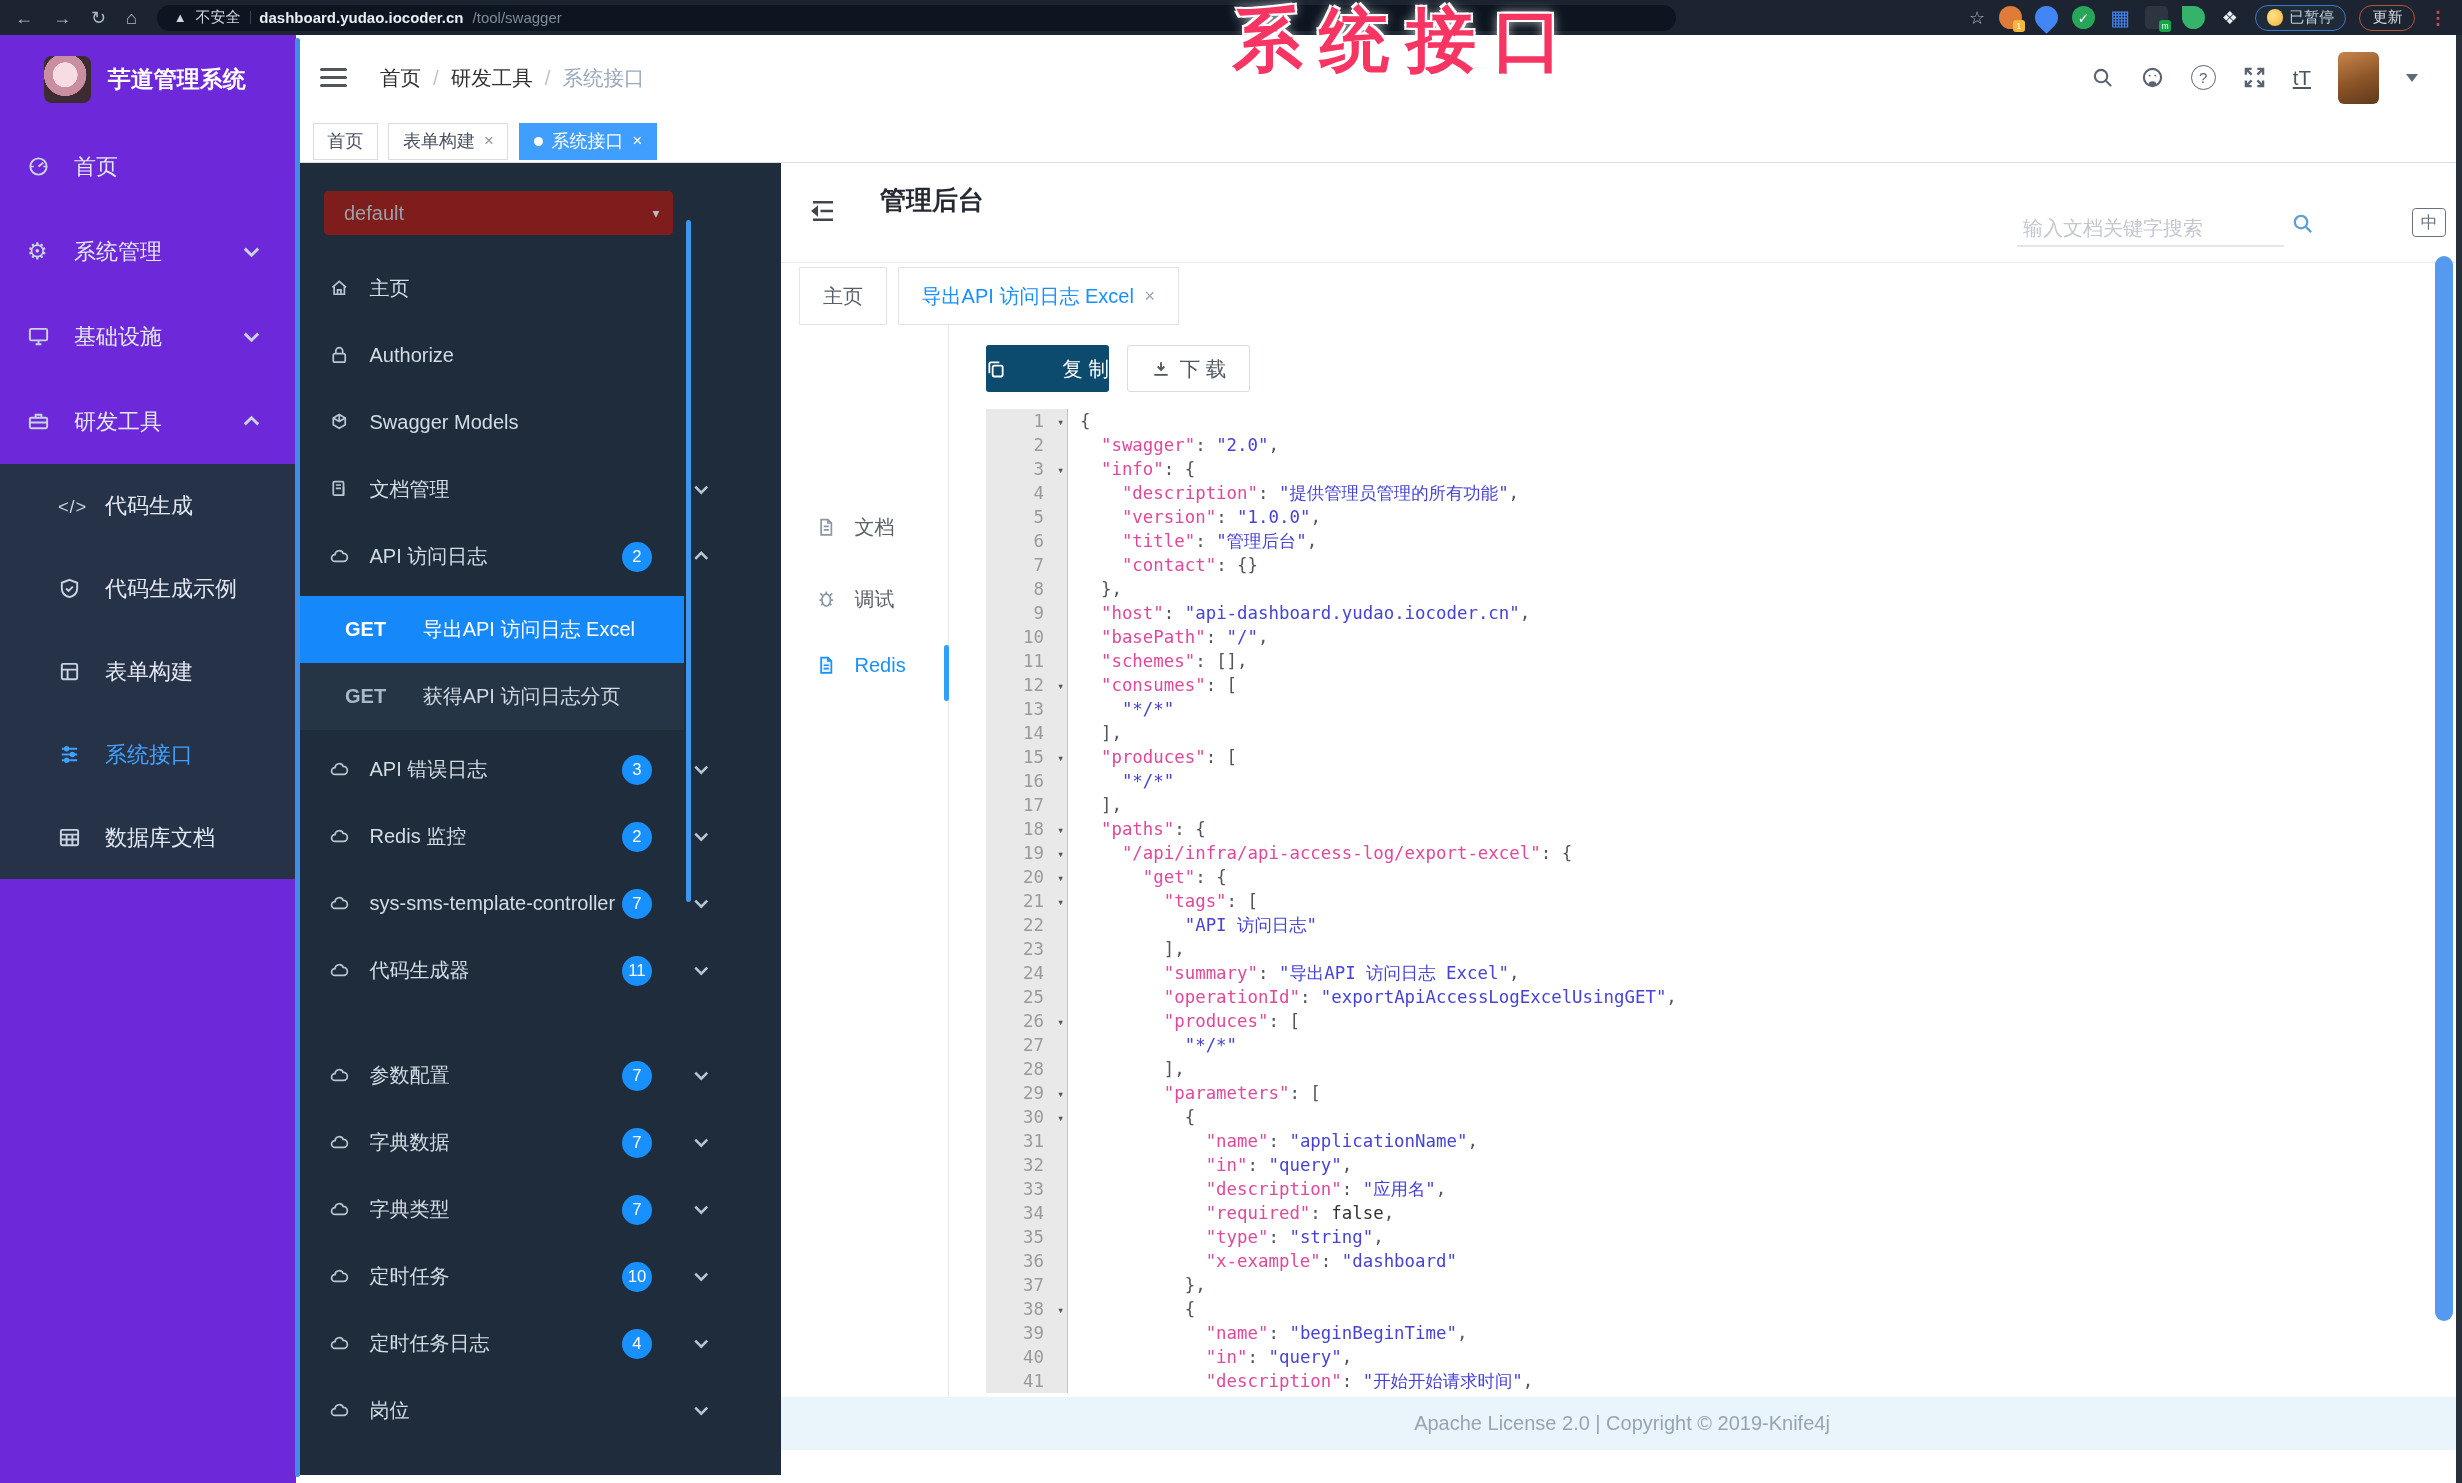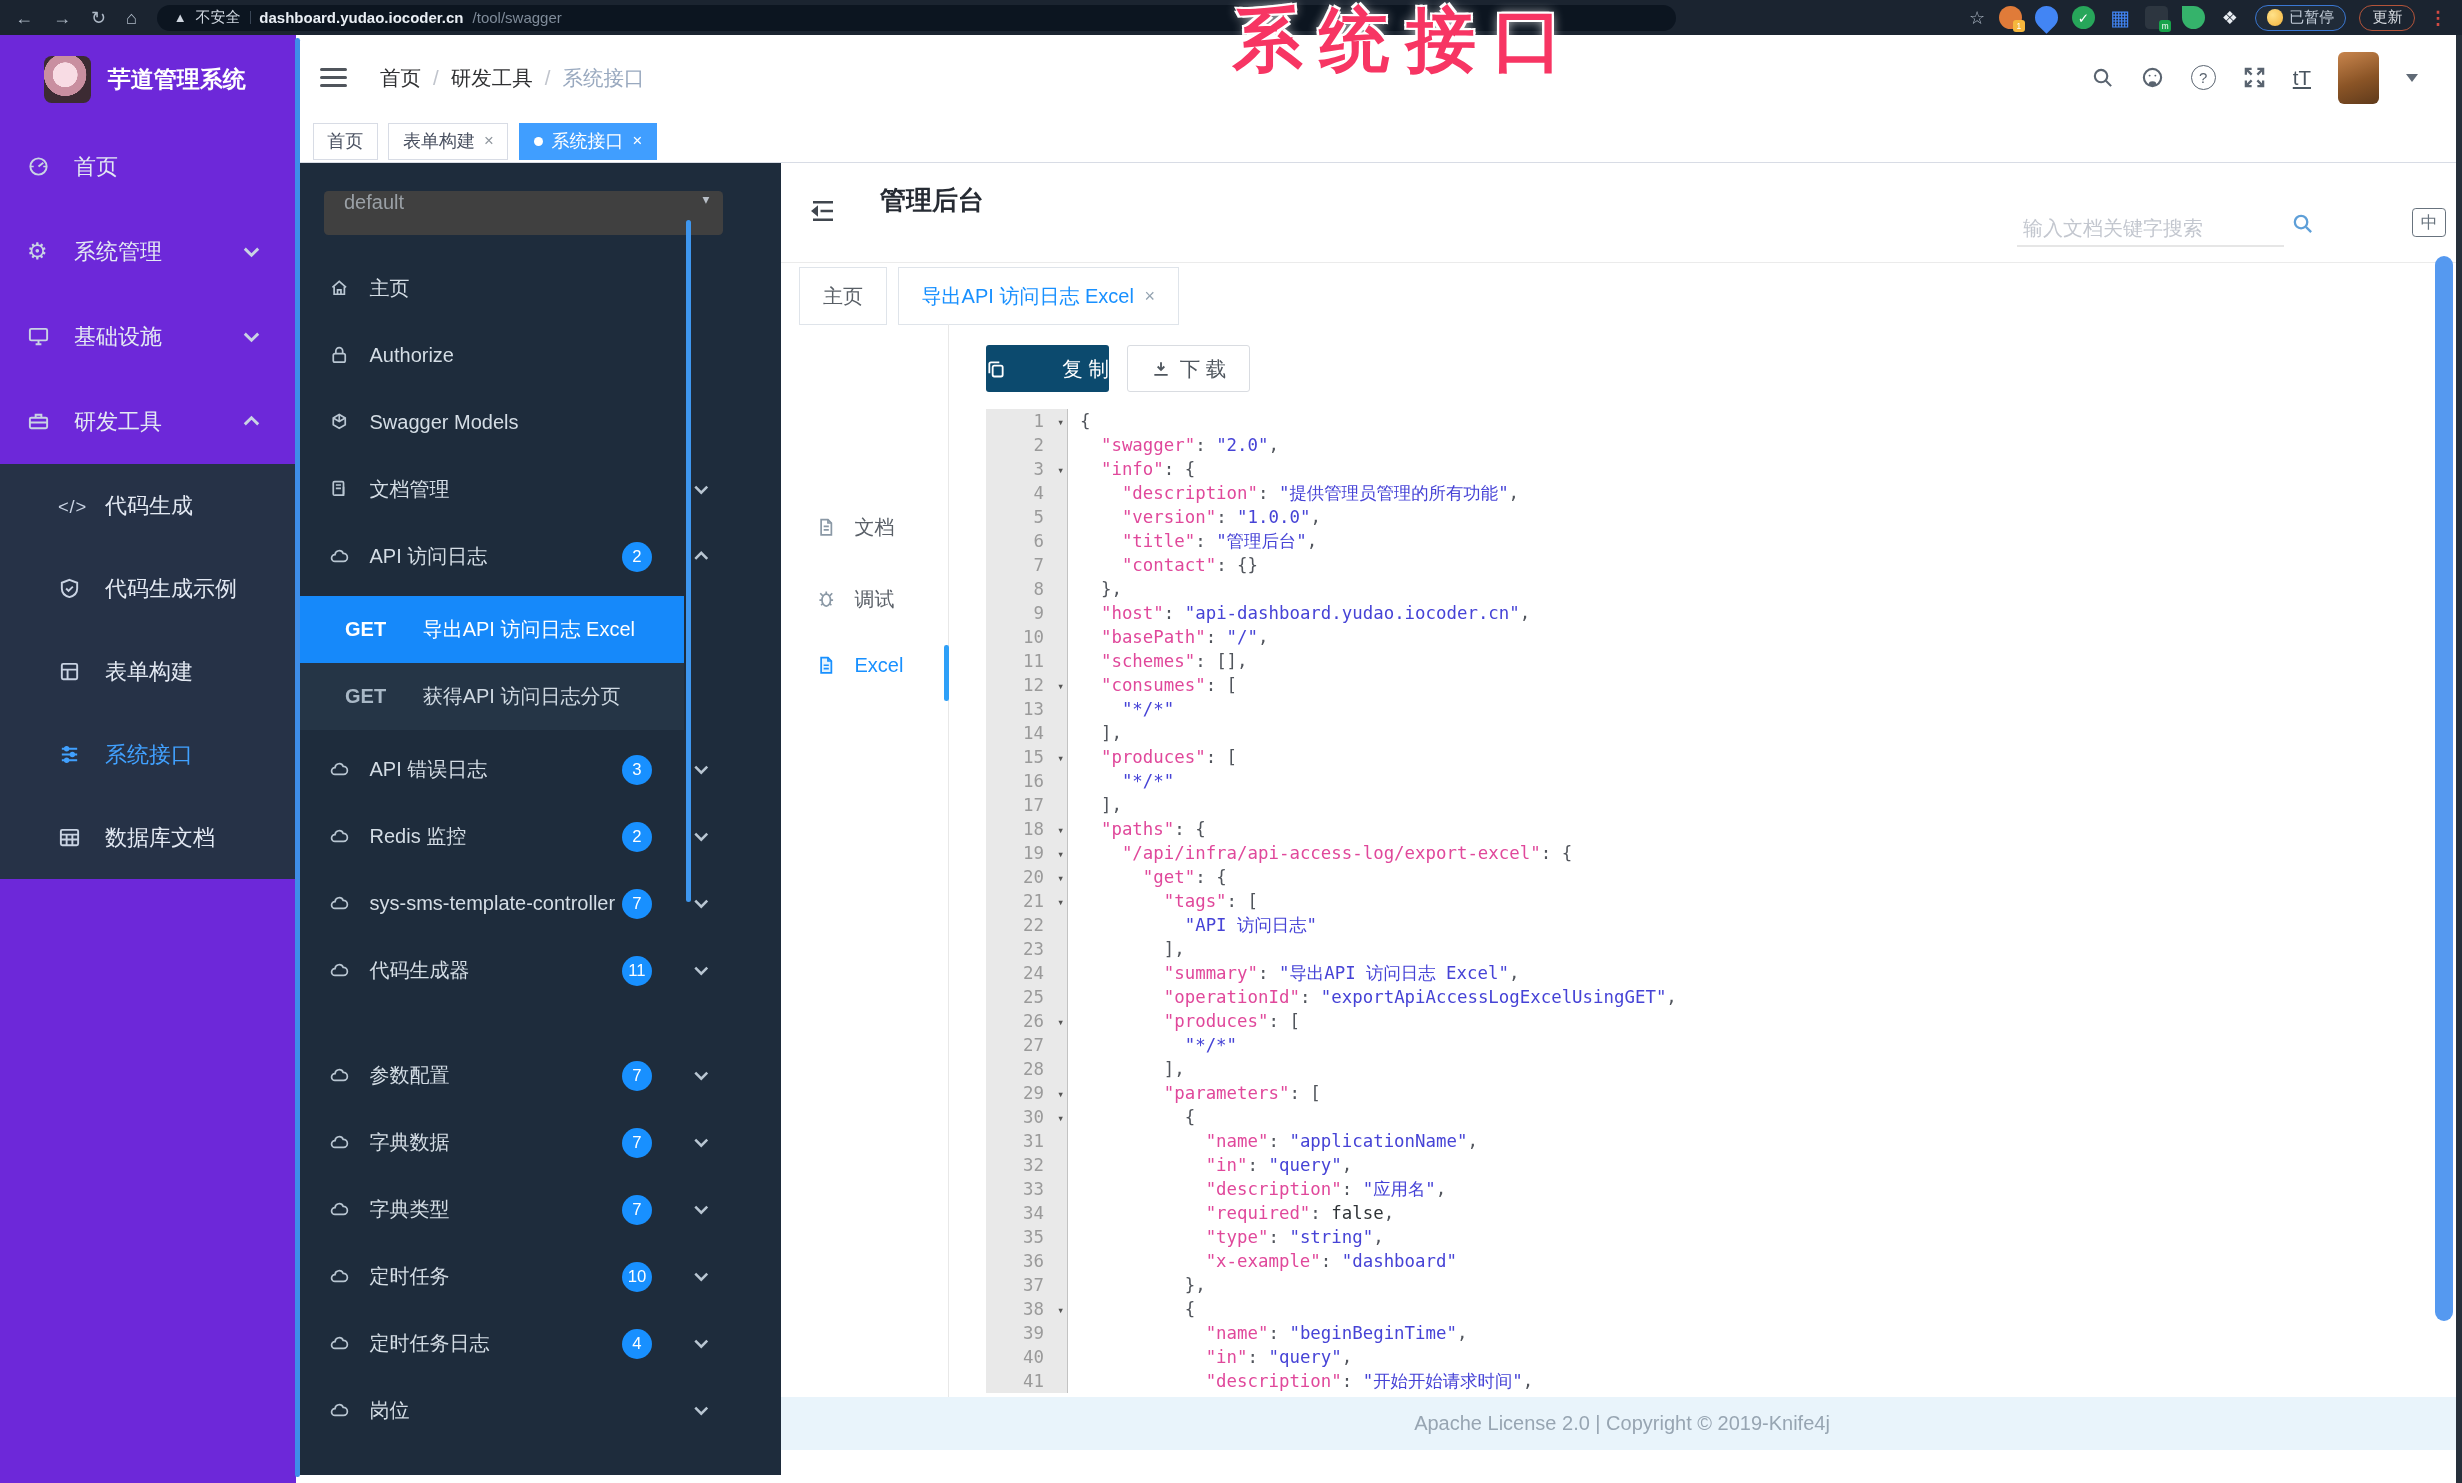--- a/index.html
+++ b/index.html
@@ -61,21 +61,21 @@
   .caret{width:0;height:0;border-left:6.8px solid transparent;border-right:6.8px solid transparent;border-top:8.3px solid #606a76;}
   #tagsrow{left:296px;top:120px;width:2167px;height:43px;background:#fff;border-bottom:0.8px solid #d8dce5;display:flex;align-items:center;padding-left:16.7px;box-sizing:border-box;gap:10.6px;}
   .tag{height:35px;border:0.8px solid #d8dce5;background:#fff;color:#495060;font-size:18px;display:flex;align-items:center;padding:0 13.6px;gap:9px;}
   .tag .x{color:#90979e;font-size:16.7px;}
   .tag.active{background:#409eff;border-color:#409eff;color:#fff;}
   .tag.active .x{color:#fff;}
   .tag .dot{width:9px;height:9px;border-radius:50%;background:#fff;}
 
   
   #kside{left:296px;top:163px;width:485px;height:1321px;background:#1e2c3c;overflow:hidden;}
-  #kselect{position:absolute;left:28px;top:28px;width:399px;height:44px;background:#404040;border-radius:4.5px;display:flex;cursor:pointer;}
+  #kselect{position:absolute;left:28px;top:28px;width:349px;height:44px;background:#7f1d1d;border-radius:4.5px;display:flex;align-items:center;cursor:pointer;}
   #kselect .val{margin-left:20px;color:#9aa0a6;font-size:20px;}
   #kselect .chev{margin-left:auto;margin-right:13.6px;color:#b9bfc7;font-size:13.6px;}
   #kmenu{position:absolute;left:0;top:92px;width:388px;}
   .k-item{height:67px;display:flex;align-items:center;position:relative;cursor:pointer;}
   .k-item .icon{margin-left:33px;color:#b9c6d2;font-size:20.5px;}
   .k-item .lbl{margin-left:20px;color:#d4dde5;font-size:20px;white-space:nowrap;}
   .k-badge{position:absolute;left:326px;width:30px;height:30px;border-radius:50%;background:#1890ff;color:#fff;font-size:16.7px;display:flex;align-items:center;justify-content:center;}
   .k-chev{position:absolute;left:362px;color:#93a3b5;font-size:12px;}
   .k-children{background:#253546;margin:6px 0;}
   .k-op{height:67px;display:flex;align-items:center;cursor:pointer;}
@@ -592,21 +592,21 @@
           </span>
           <span>调试</span>
         </div>
         <div class="stab active" style="top: 330px;">
           <span class="icon">
             <svg viewBox="0 0 24 24" fill="none" stroke="currentColor" stroke-width="2">
               <path d="M6 3h8l4 4v14H6z" fill="#e3f2fd"></path>
               <path d="M14 3v4h4M9 12h6M9 16h6"></path>
             </svg>
           </span>
-          <span>Excel</span>
+          <span>Redis</span>
         </div>
       </div>
     <div id="btncopy">
       <span class="icon">
           <svg viewBox="0 0 24 24" fill="none" stroke="currentColor" stroke-width="2.2">
             <rect x="8" y="8" width="12" height="13" rx="2"></rect>
             <path d="M16 4H6a2 2 0 0 0-2 2v11"></path>
           </svg>
         </span>
       <span>复 制</span>

